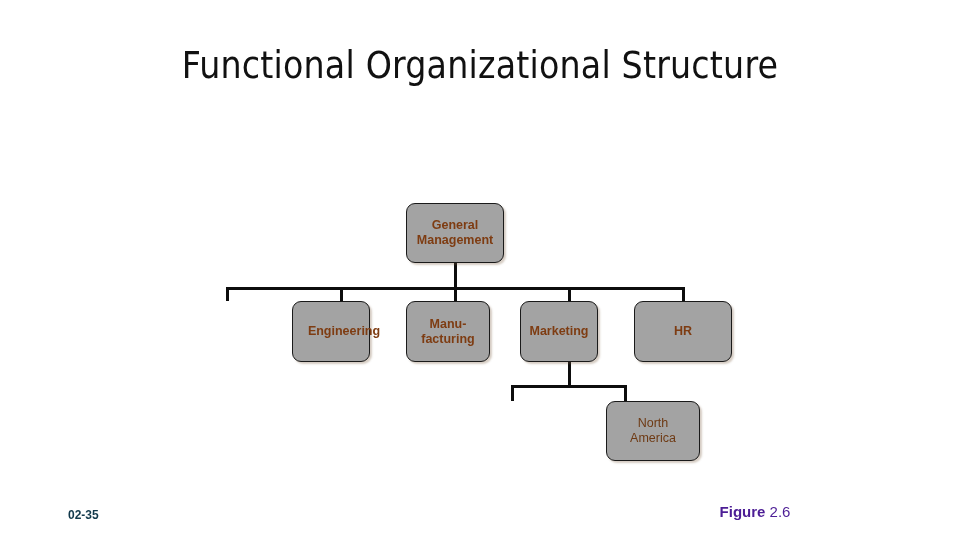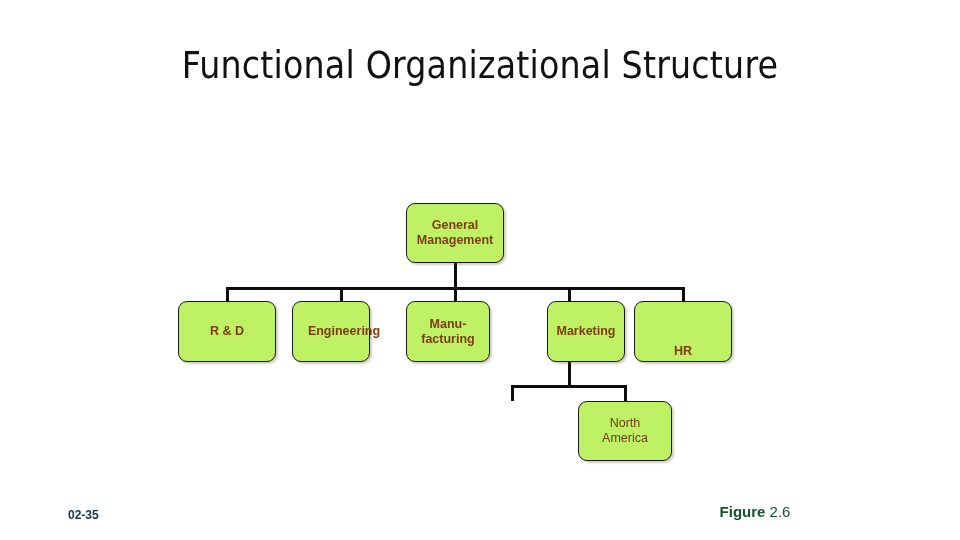--- a/index.html
+++ b/index.html
@@ -41,21 +41,21 @@
     position: absolute;
     left: 0;
     top: 0;
     width: 960px;
     height: 540px;
   }
 
   .node {
     position: absolute;
     box-sizing: border-box;
-    background: #bef264;
+    background: #a3a3a3;
     border: 1.2px solid #1a1a1a;
     border-radius: 9px;
     box-shadow: 2px 2px 2px rgba(120, 90, 60, 0.30);
     display: flex;
     align-items: center;
     justify-content: center;
     text-align: center;
     color: #7E3C12;
     font-family: "Liberation Sans", sans-serif;
     font-size: 12.5px;
@@ -92,21 +92,21 @@
     letter-spacing: 0px;
   }
   .footer-right {
     position: absolute;
     left: 620px;
     top: 503px;
     width: 270px;
     text-align: center;
     font-family: "Liberation Sans", sans-serif;
     font-size: 15px;
-    color: #14532d;
+    color: #4c1d95;
     white-space: nowrap;
   }
   .fig-word { font-weight: bold; }
   .fig-num  { font-weight: normal; }
 </style>
 </head>
 <body>
 
 <div id="slide">
 
@@ -128,43 +128,40 @@
 
     <div class="conn h" style="left:512px; top:385px; width:114px;"></div>
     <div class="conn v" style="left:511px; top:385px; height:16px;"></div>
     <div class="conn v" style="left:624px; top:385px; height:16px;"></div>
 
     <div class="node" style="left:406px; top:203px; width:98px; height:60px;">
       <span class="node-label">General
 Management</span>
     </div>
 
-    <div class="node" style="left:178px; top:301px; width:98px; height:61px;">
-      <span class="node-label">R &amp; D</span>
-    </div>
 
     <div class="node" style="left:292px; top:301px; width:78px; height:61px;padding-left:30px;">
       <span class="node-label">Engineering</span>
     </div>
 
     <div class="node" style="left:406px; top:301px; width:84px; height:61px;">
       <span class="node-label">Manu-
 facturing</span>
     </div>
 
-    <div class="node" style="left:520px; top:301px; width:78px; height:61px;margin-left:27px;">
+    <div class="node" style="left:520px; top:301px; width:78px; height:61px;">
       <span class="node-label">Marketing</span>
     </div>
 
-    <div class="node" style="left:634px; top:301px; width:98px; height:61px;align-items:flex-end;">
+    <div class="node" style="left:634px; top:301px; width:98px; height:61px;">
       <span class="node-label">HR</span>
     </div>
 
 
-    <div class="node regular" style="left:578px; top:401px; width:94px; height:60px;">
+    <div class="node regular" style="left:606px; top:401px; width:94px; height:60px;">
       <span class="node-label">North
 America</span>
     </div>
 
   </div>
 
   <div class="footer-left">02-35</div>
 
   <div class="footer-right">
     <span class="fig-word">Figure</span><span> </span><span class="fig-num">2.6</span>

